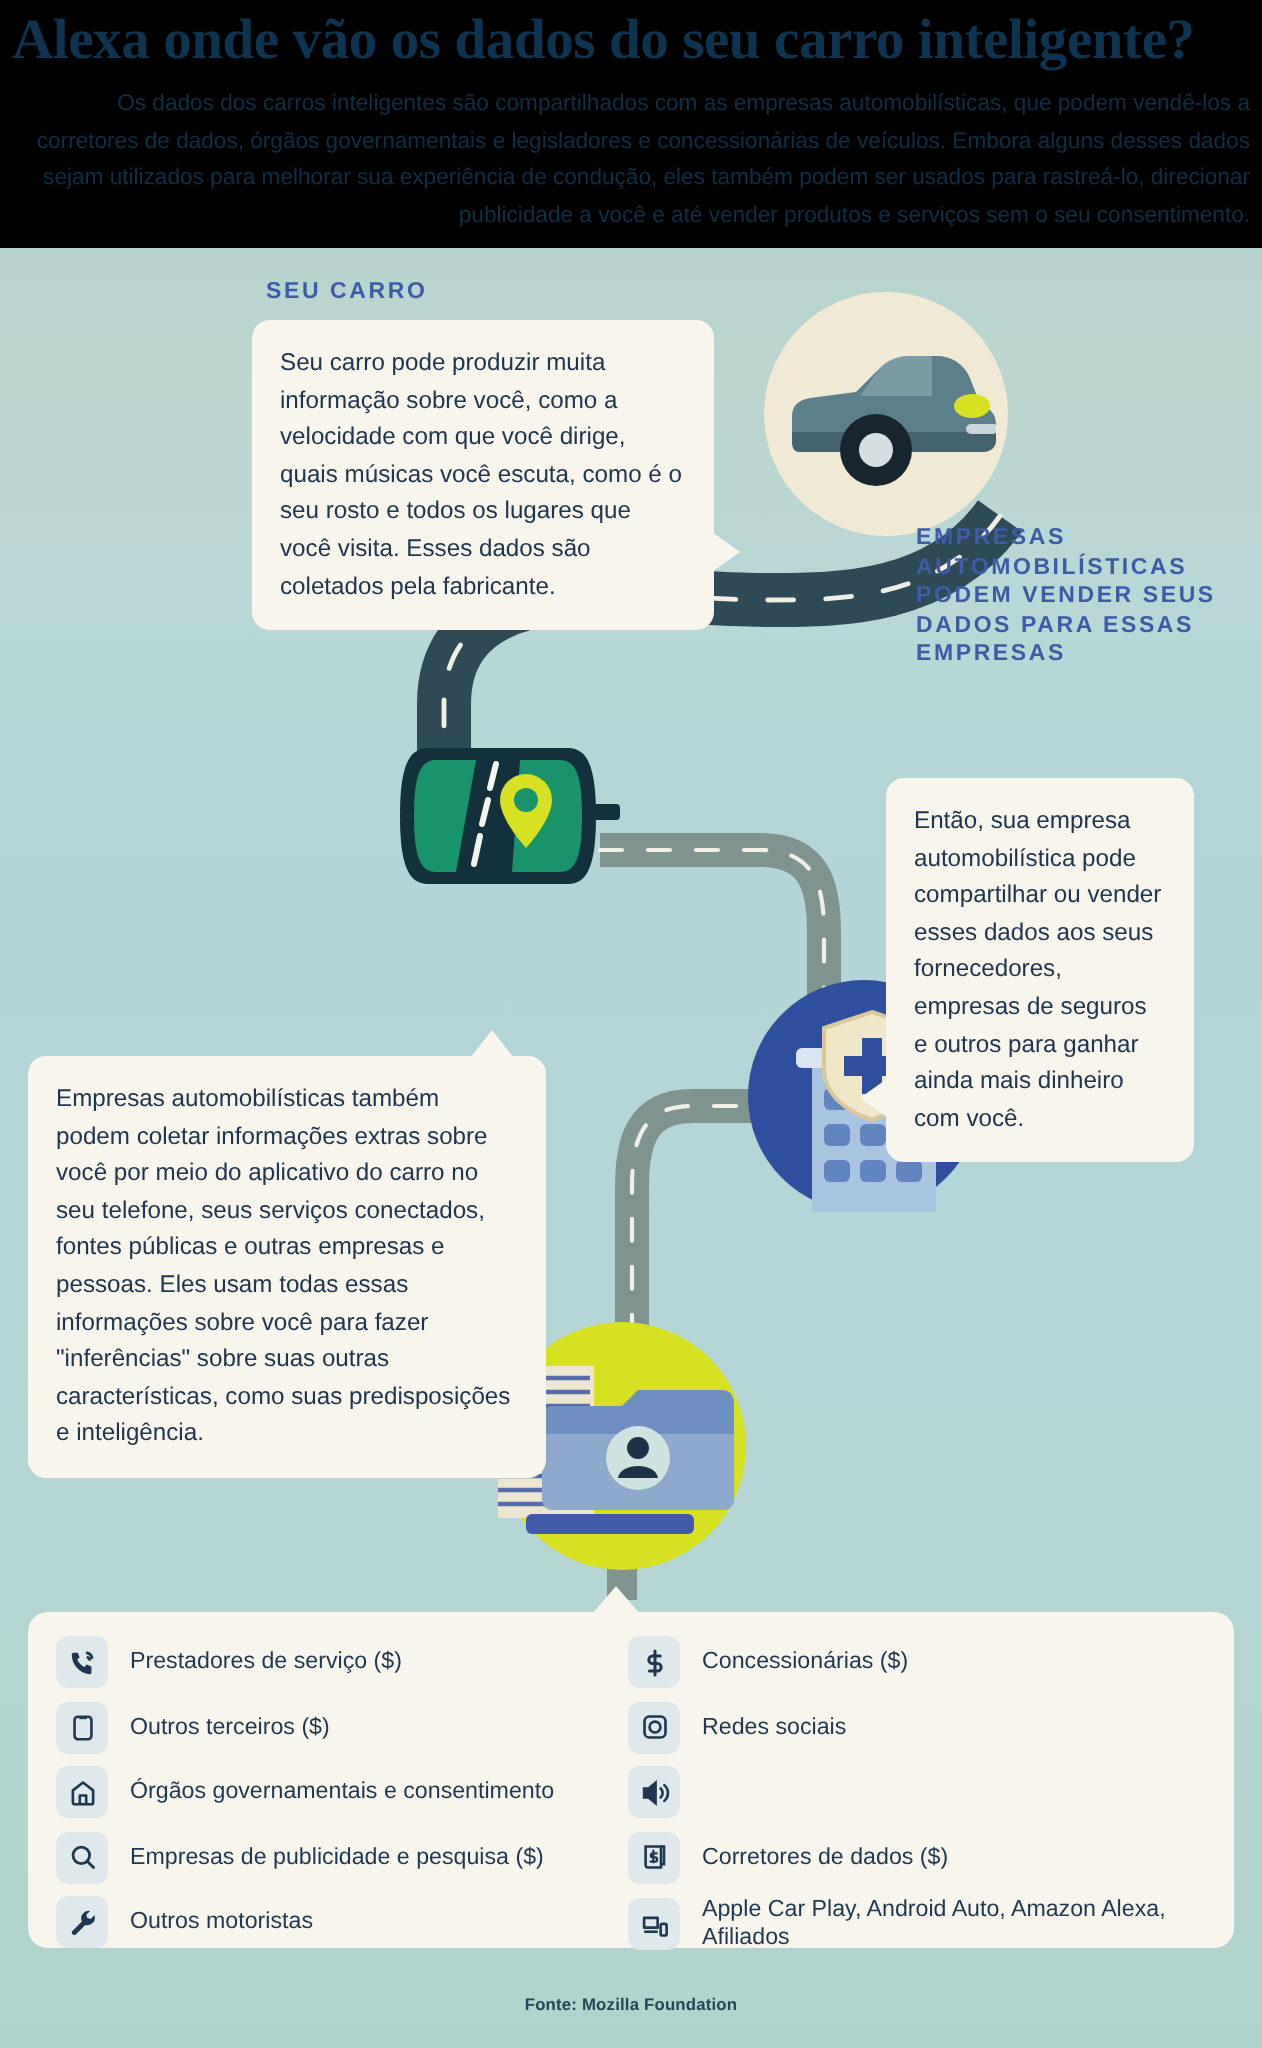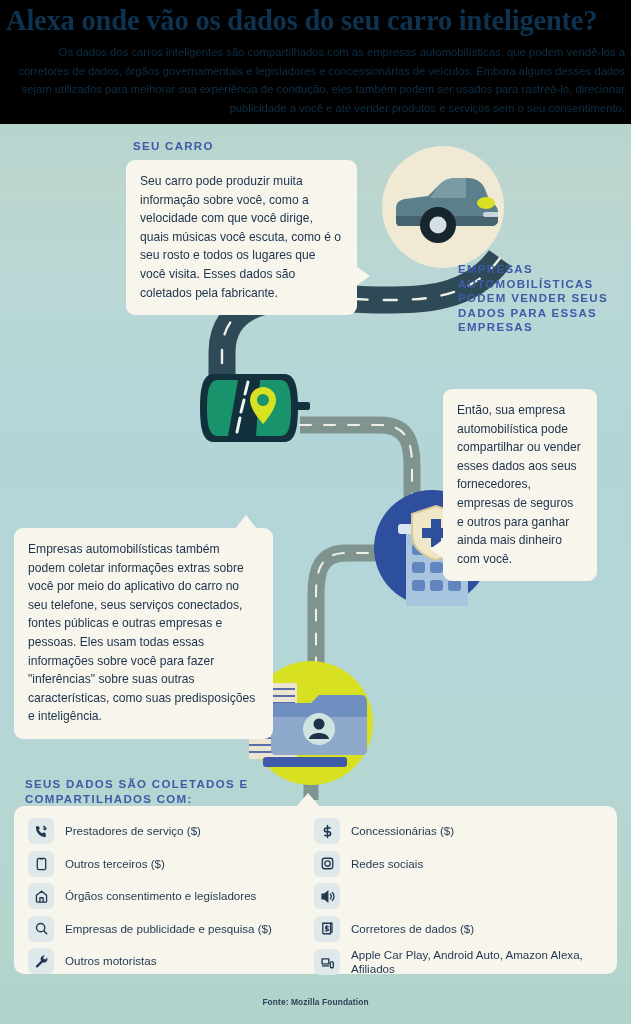--- a/index.html
+++ b/index.html
@@ -263,21 +263,20 @@
   <div class="bubble" id="b-sell">
     <span class="tail"></span>
     <span>Então, sua empresa automobilística pode compartilhar ou vender esses dados aos seus fornecedores, empresas de seguros e outros para ganhar ainda mais dinheiro com você.</span>
   </div>
 
   <div class="bubble" id="b-apps">
     <span class="tail"></span>
     <span>Empresas automobilísticas também podem coletar informações extras sobre você por meio do aplicativo do carro no seu telefone, seus serviços conectados, fontes públicas e outras empresas e pessoas. Eles usam todas essas informações sobre você para fazer "inferências" sobre suas outras características, como suas predisposições e inteligência.</span>
   </div>
 
-  <div class="kicker" id="k-shared">SEUS DADOS SÃO COLETADOS E COMPARTILHADOS COM:</div>
 
   <div id="shared-panel">
     <span class="tail"></span>
     <div class="cols">
 
       <div class="col left">
 
         <div class="item">
           <span class="ibox">
             <svg width="15" height="15" viewBox="0 0 16 16" fill="none" stroke="#1f3750" stroke-width="1.5" stroke-linecap="round">
@@ -298,21 +297,21 @@
           <span class="ilabel">Outros terceiros ($)</span>
         </div>
 
         <div class="item">
           <span class="ibox">
             <svg width="15" height="15" viewBox="0 0 16 16" fill="none" stroke="#1f3750" stroke-width="1.4" stroke-linejoin="round">
               <path d="M2.6 6.6 8 2.4l5.4 4.2v6.4a1 1 0 0 1-1 1h-8.8a1 1 0 0 1-1-1Z"></path>
               <path d="M6.3 14V9.3h3.4V14"></path>
             </svg>
           </span>
-          <span class="ilabel">Órgãos consentimento e legisladores</span>
+          <span class="ilabel">Órgãos governamentais e consentimento</span>
         </div>
 
         <div class="item">
           <span class="ibox">
             <svg width="15" height="15" viewBox="0 0 16 16" fill="none" stroke="#1f3750" stroke-width="1.5" stroke-linecap="round">
               <circle cx="7.1" cy="7.1" r="4.4"></circle>
               <path d="M10.4 10.4 13.6 13.6"></path>
             </svg>
           </span>
           <span class="ilabel">Empresas de publicidade e pesquisa ($)</span>

